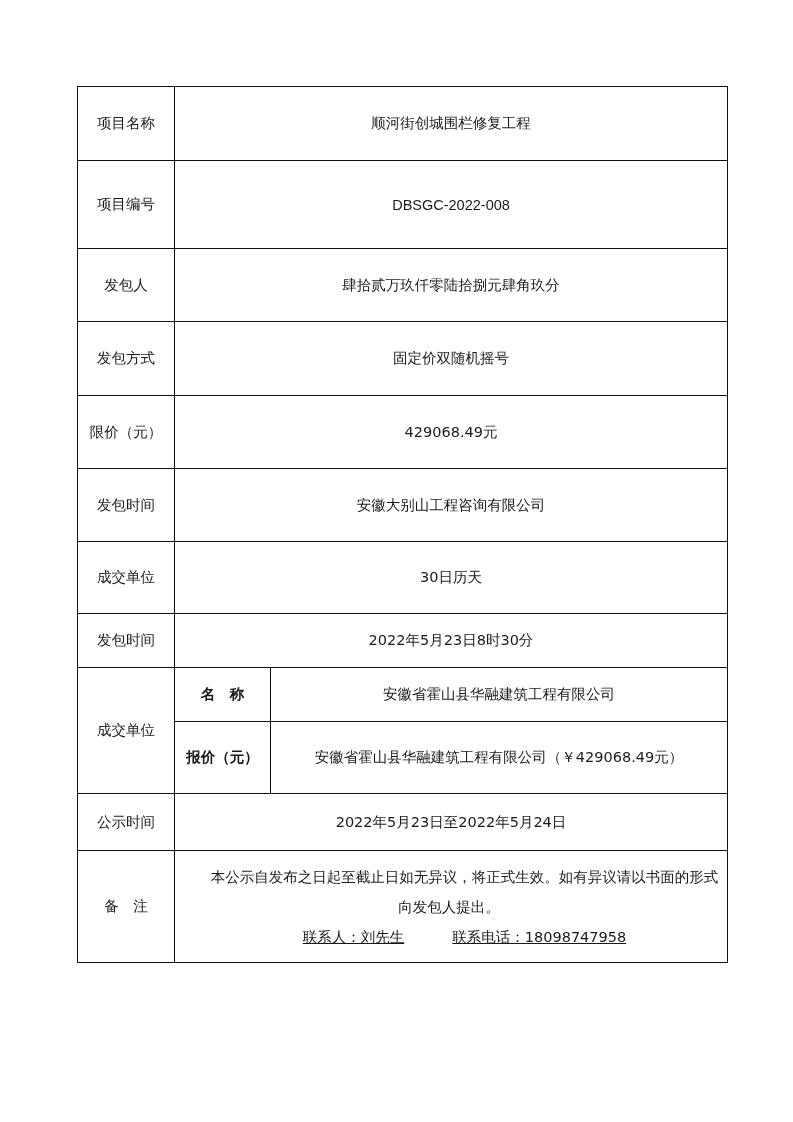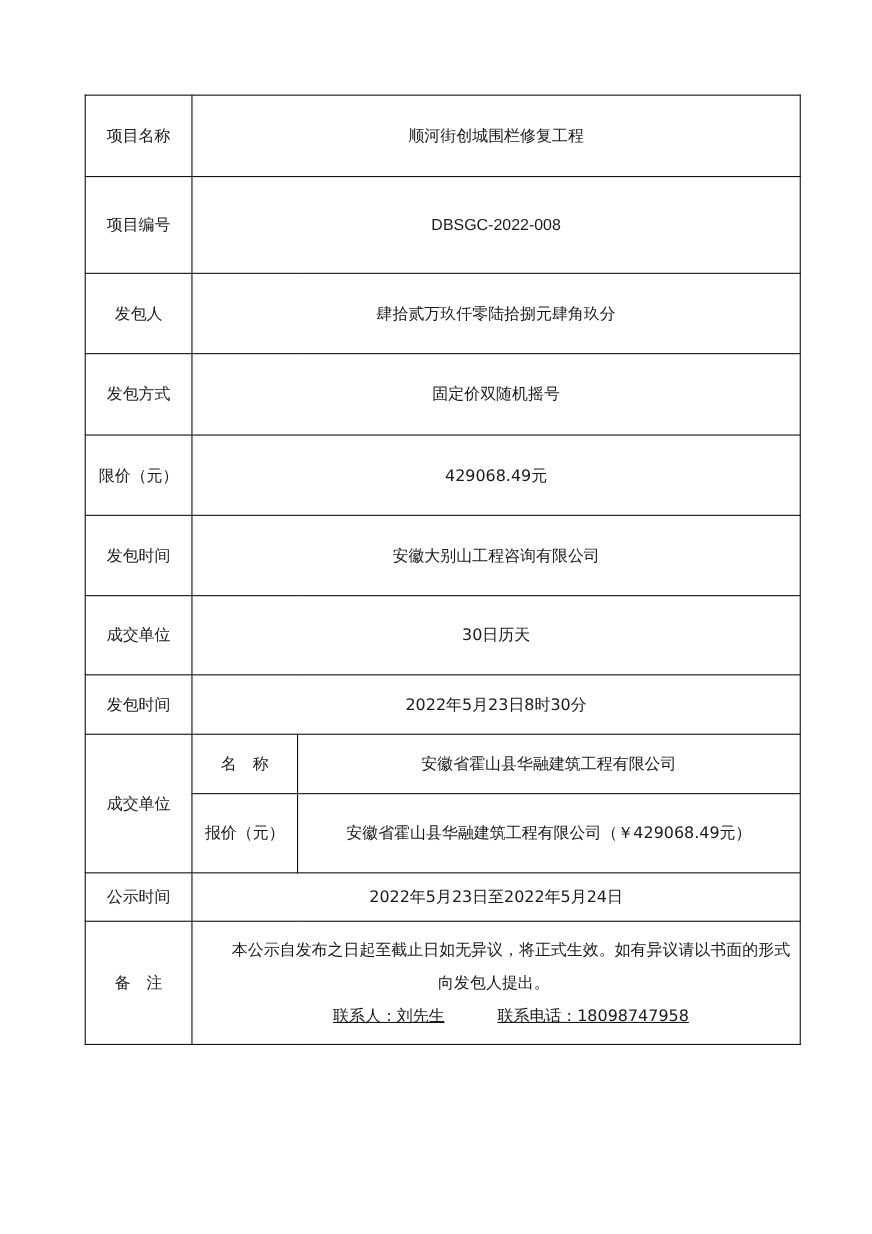--- a/index.html
+++ b/index.html
@@ -1,20 +1,20 @@
 <!DOCTYPE html>
 <html><head>
 <meta charset="utf-8">
 <style>
   html,body{margin:0;padding:0;background:#ffffff;}
   body{width:793px;height:1122px;position:relative;font-family:"DejaVu Sans","Liberation Sans",sans-serif;color:#1a1a1a;}
   table.doc{position:absolute;left:77px;top:86px;width:650px;border-collapse:collapse;table-layout:fixed;}
   table.doc td{border:1.3px solid #111;font-size:14.5px;text-align:center;vertical-align:middle;padding:0;}
   td.label{width:96px;}
-  td.sublabel{width:96px;}
+  td.sublabel{width:96px;font-weight:bold;}
   .note{text-align:center;padding:0 6px 0 2px !important;line-height:30px;font-size:14.5px;}
   .note p{margin:0;}
   .indent{padding-left:31px;text-decoration:underline;}
   .mono{font-family:Liberation Sans, sans-serif;font-size:13.5px;}
   .gap{display:inline-block;width:48px;}
 </style>
 </head>
 <body>
 
 <table class="doc">
@@ -58,21 +58,21 @@
   </tr>
   <tr style="height:54px">
     <td class="label" rowspan="2">成交单位</td>
     <td class="sublabel">名　称</td>
     <td>安徽省霍山县华融建筑工程有限公司</td>
   </tr>
   <tr style="height:72px">
     <td class="sublabel">报价（元）</td>
     <td>安徽省霍山县华融建筑工程有限公司（￥429068.49元）</td>
   </tr>
-  <tr style="height:44px">
+  <tr style="height:57px">
     <td class="label">公示时间</td>
     <td colspan="2">2022年5月23日至2022年5月24日</td>
   </tr>
   <tr style="height:112px">
     <td class="label">备　注</td>
     <td colspan="2" class="note">
       <p style="text-indent:31px">本公示自发布之日起至截止日如无异议，将正式生效。如有异议请以书面的形式向发包人提出。</p>
       <p class="indent"><span>联系人：刘先生</span><span class="gap"></span><span>联系电话：18098747958</span></p>
     </td>
   </tr>

